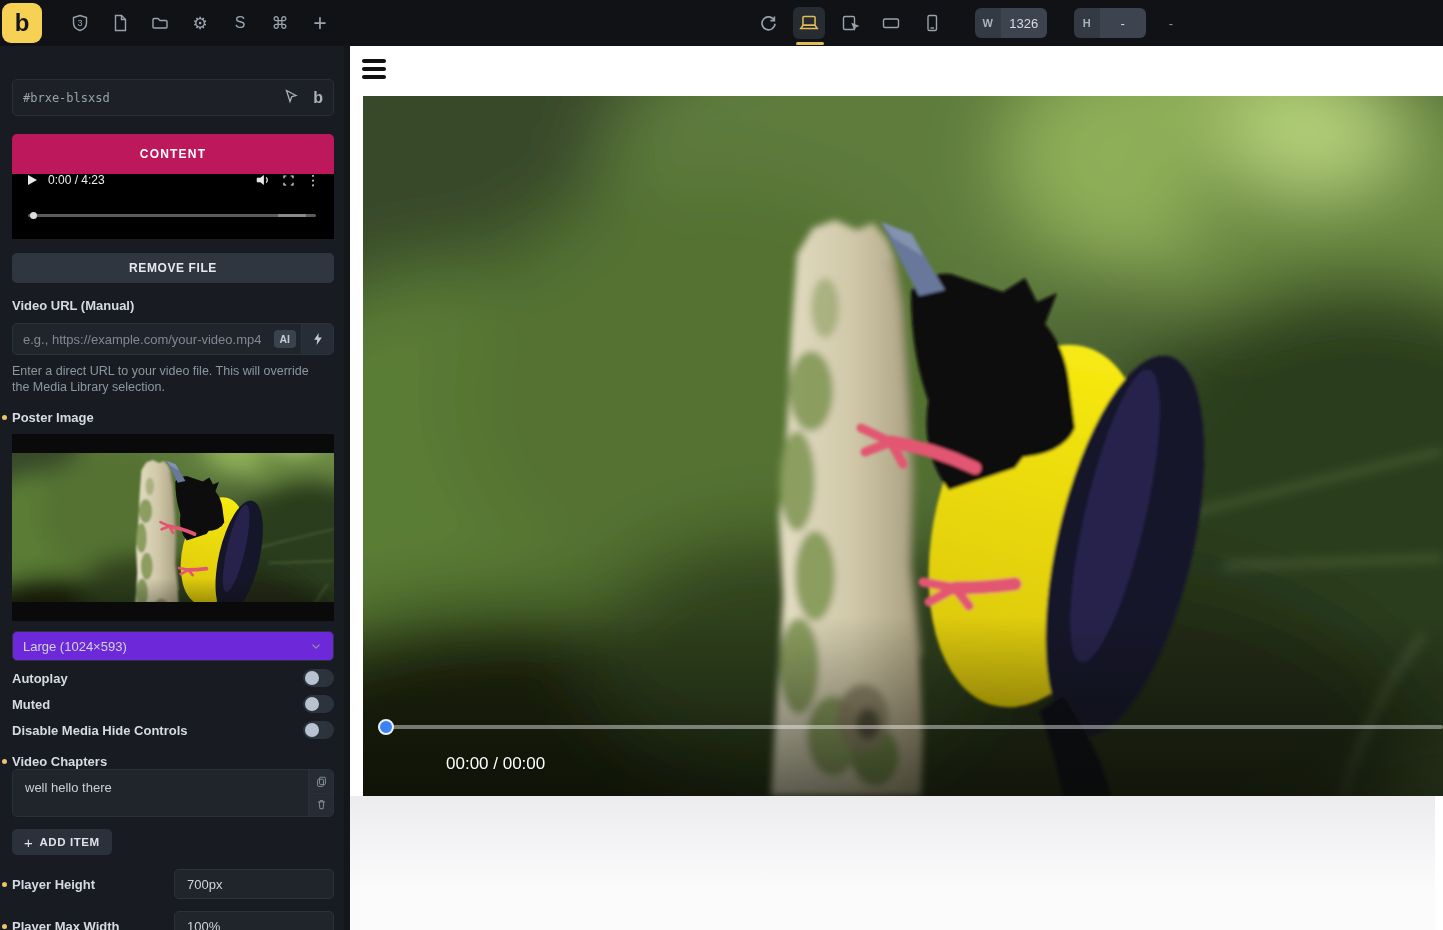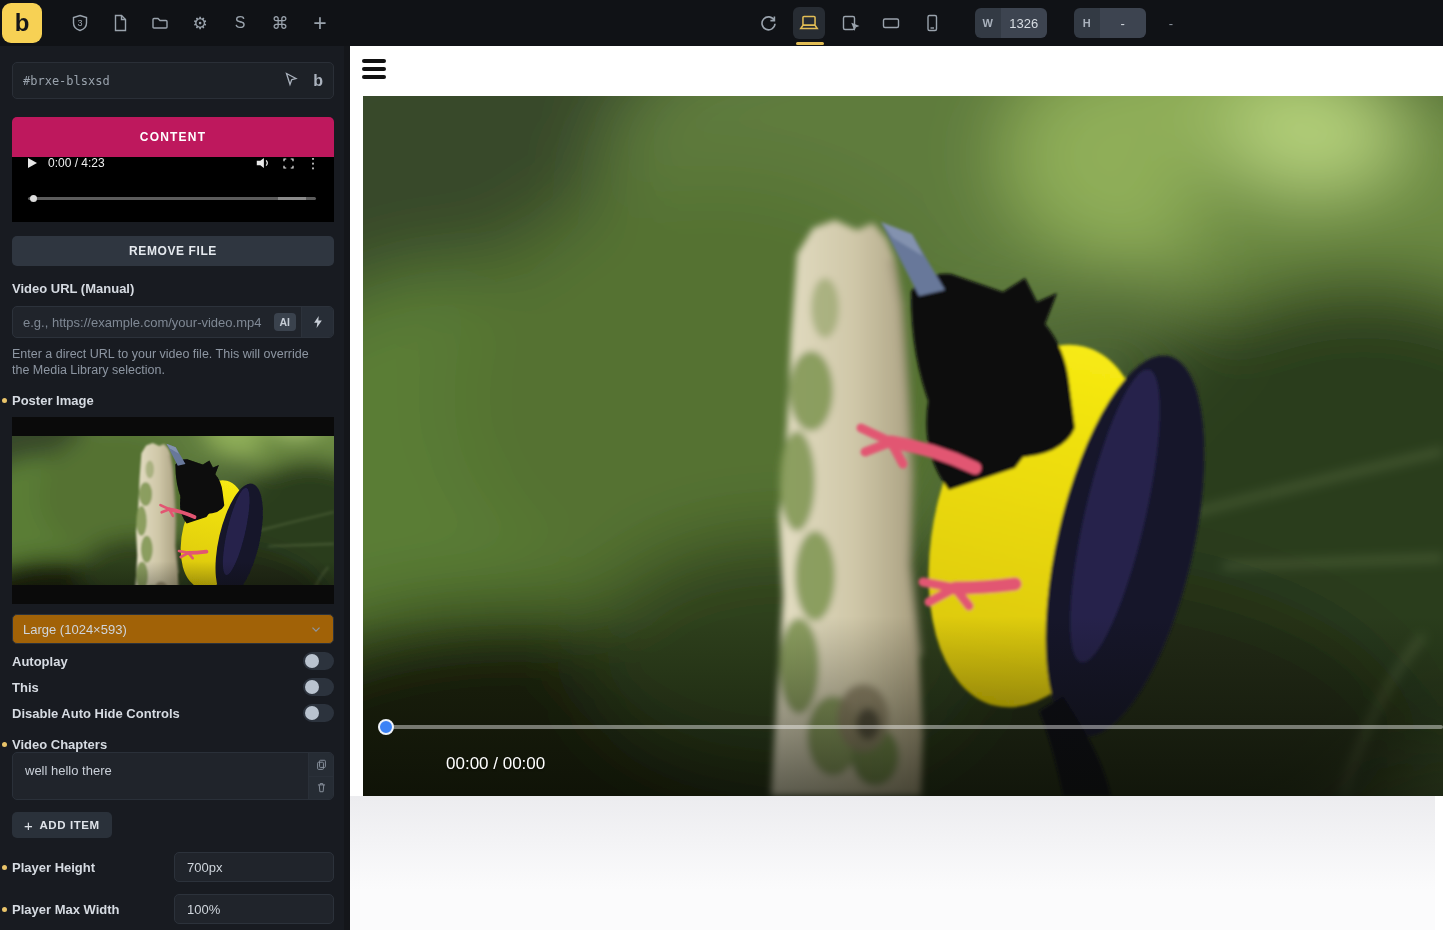--- a/index.html
+++ b/index.html
@@ -30,21 +30,21 @@
     display:flex; align-items:center; justify-content:center; cursor:text; }
   .dim-dash { color:#8d96a2; font-size:13px; margin-left:14px; }
 
   
   .sidebar { position:absolute; left:0; top:46px; width:350px; height:884px;
     background:#181b21; z-index:20; overflow:hidden; }
   .sidebar-edge { position:absolute; right:0; top:0; width:6px; height:100%; background:#14161a; }
   .sb-inner { padding:16px 16px 0 12px; }
 
   .id-input { display:flex; align-items:center; height:37px; background:#1d2127;
-    border:1px solid #2a2f37; border-radius:5px; padding:0 10px; }
+    border:1px solid #2a2f37; border-radius:5px; padding:0 10px;margin-top:17px; }
   .id-input .id-text { flex:1; color:#99a2ac; font-family:"DejaVu Sans Mono", monospace;
     font-size:12px; }
   .id-input .ptr { margin-right:14px; }
   .id-input .b-mini { color:#aab2bd; font-weight:bold; font-size:16px; }
 
   .tabs { display:flex; margin-top:18px; height:40px; }
   .tab { flex:1; display:flex; align-items:center; justify-content:center; font-size:12px;
     font-weight:bold; letter-spacing:1.2px; cursor:pointer; border-radius:5px 5px 0 0; }
   .tab.active { background:#be185d; color:#fff; }
   .tab.inactive { color:#848d99; }
@@ -78,21 +78,21 @@
     font-weight:bold; padding:3px 6px; border-radius:4px; margin-right:5px; cursor:pointer; }
   .bolt-seg { width:32px; background:#272d36; border-left:1px solid #2c323b; display:flex;
     align-items:center; justify-content:center; cursor:pointer; }
 
   .helper { margin-top:9px; color:#8d96a2; font-size:12.5px; line-height:1.24; width:312px; }
 
   .poster-thumb { margin-top:9px; width:322px; height:187px; background:#0a0a0a;
     display:flex; align-items:center; justify-content:center; cursor:pointer; }
   .poster-thumb svg { width:322px; height:149px; display:block; }
 
-  .size-select { margin-top:10px; height:30px; background:#a16207; border:1px solid #2c323b;
+  .size-select { margin-top:10px; height:30px; background:#6d28d9; border:1px solid #2c323b;
     border-radius:5px; display:flex; align-items:center; padding:0 10px; cursor:pointer; }
   .size-select .sel-text { flex:1; color:#cfd5dc; font-size:13px; }
 
   .toggle-row { margin-top:8px; display:flex; align-items:center; height:18px; }
   .toggle-row .t-label { flex:1; color:#d6dbe2; font-size:13px; font-weight:bold; }
   .switch { width:31px; height:18px; background:#2c333d; border-radius:9px; position:relative;
     cursor:pointer; }
   .switch .knob { position:absolute; left:2px; top:2px; width:14px; height:14px;
     border-radius:50%; background:#b9c3cf; }
 
@@ -365,27 +365,27 @@
         </svg>
     </div>
 
     <div class="toggle-row">
       <span class="t-label">Autoplay</span>
       <div class="switch">
           <div class="knob"></div>
         </div>
     </div>
     <div class="toggle-row">
-      <span class="t-label">This</span>
+      <span class="t-label">Muted</span>
       <div class="switch">
           <div class="knob"></div>
         </div>
     </div>
     <div class="toggle-row">
-      <span class="t-label">Disable Auto Hide Controls</span>
+      <span class="t-label">Disable Media Hide Controls</span>
       <div class="switch">
           <div class="knob"></div>
         </div>
     </div>
 
     <div class="field-label mod-dot" style="">Video Chapters</div>
     <div class="chapter-item">
       <div class="chapter-text">well hello there</div>
       <div class="chapter-actions">
         <div class="ch-act">

